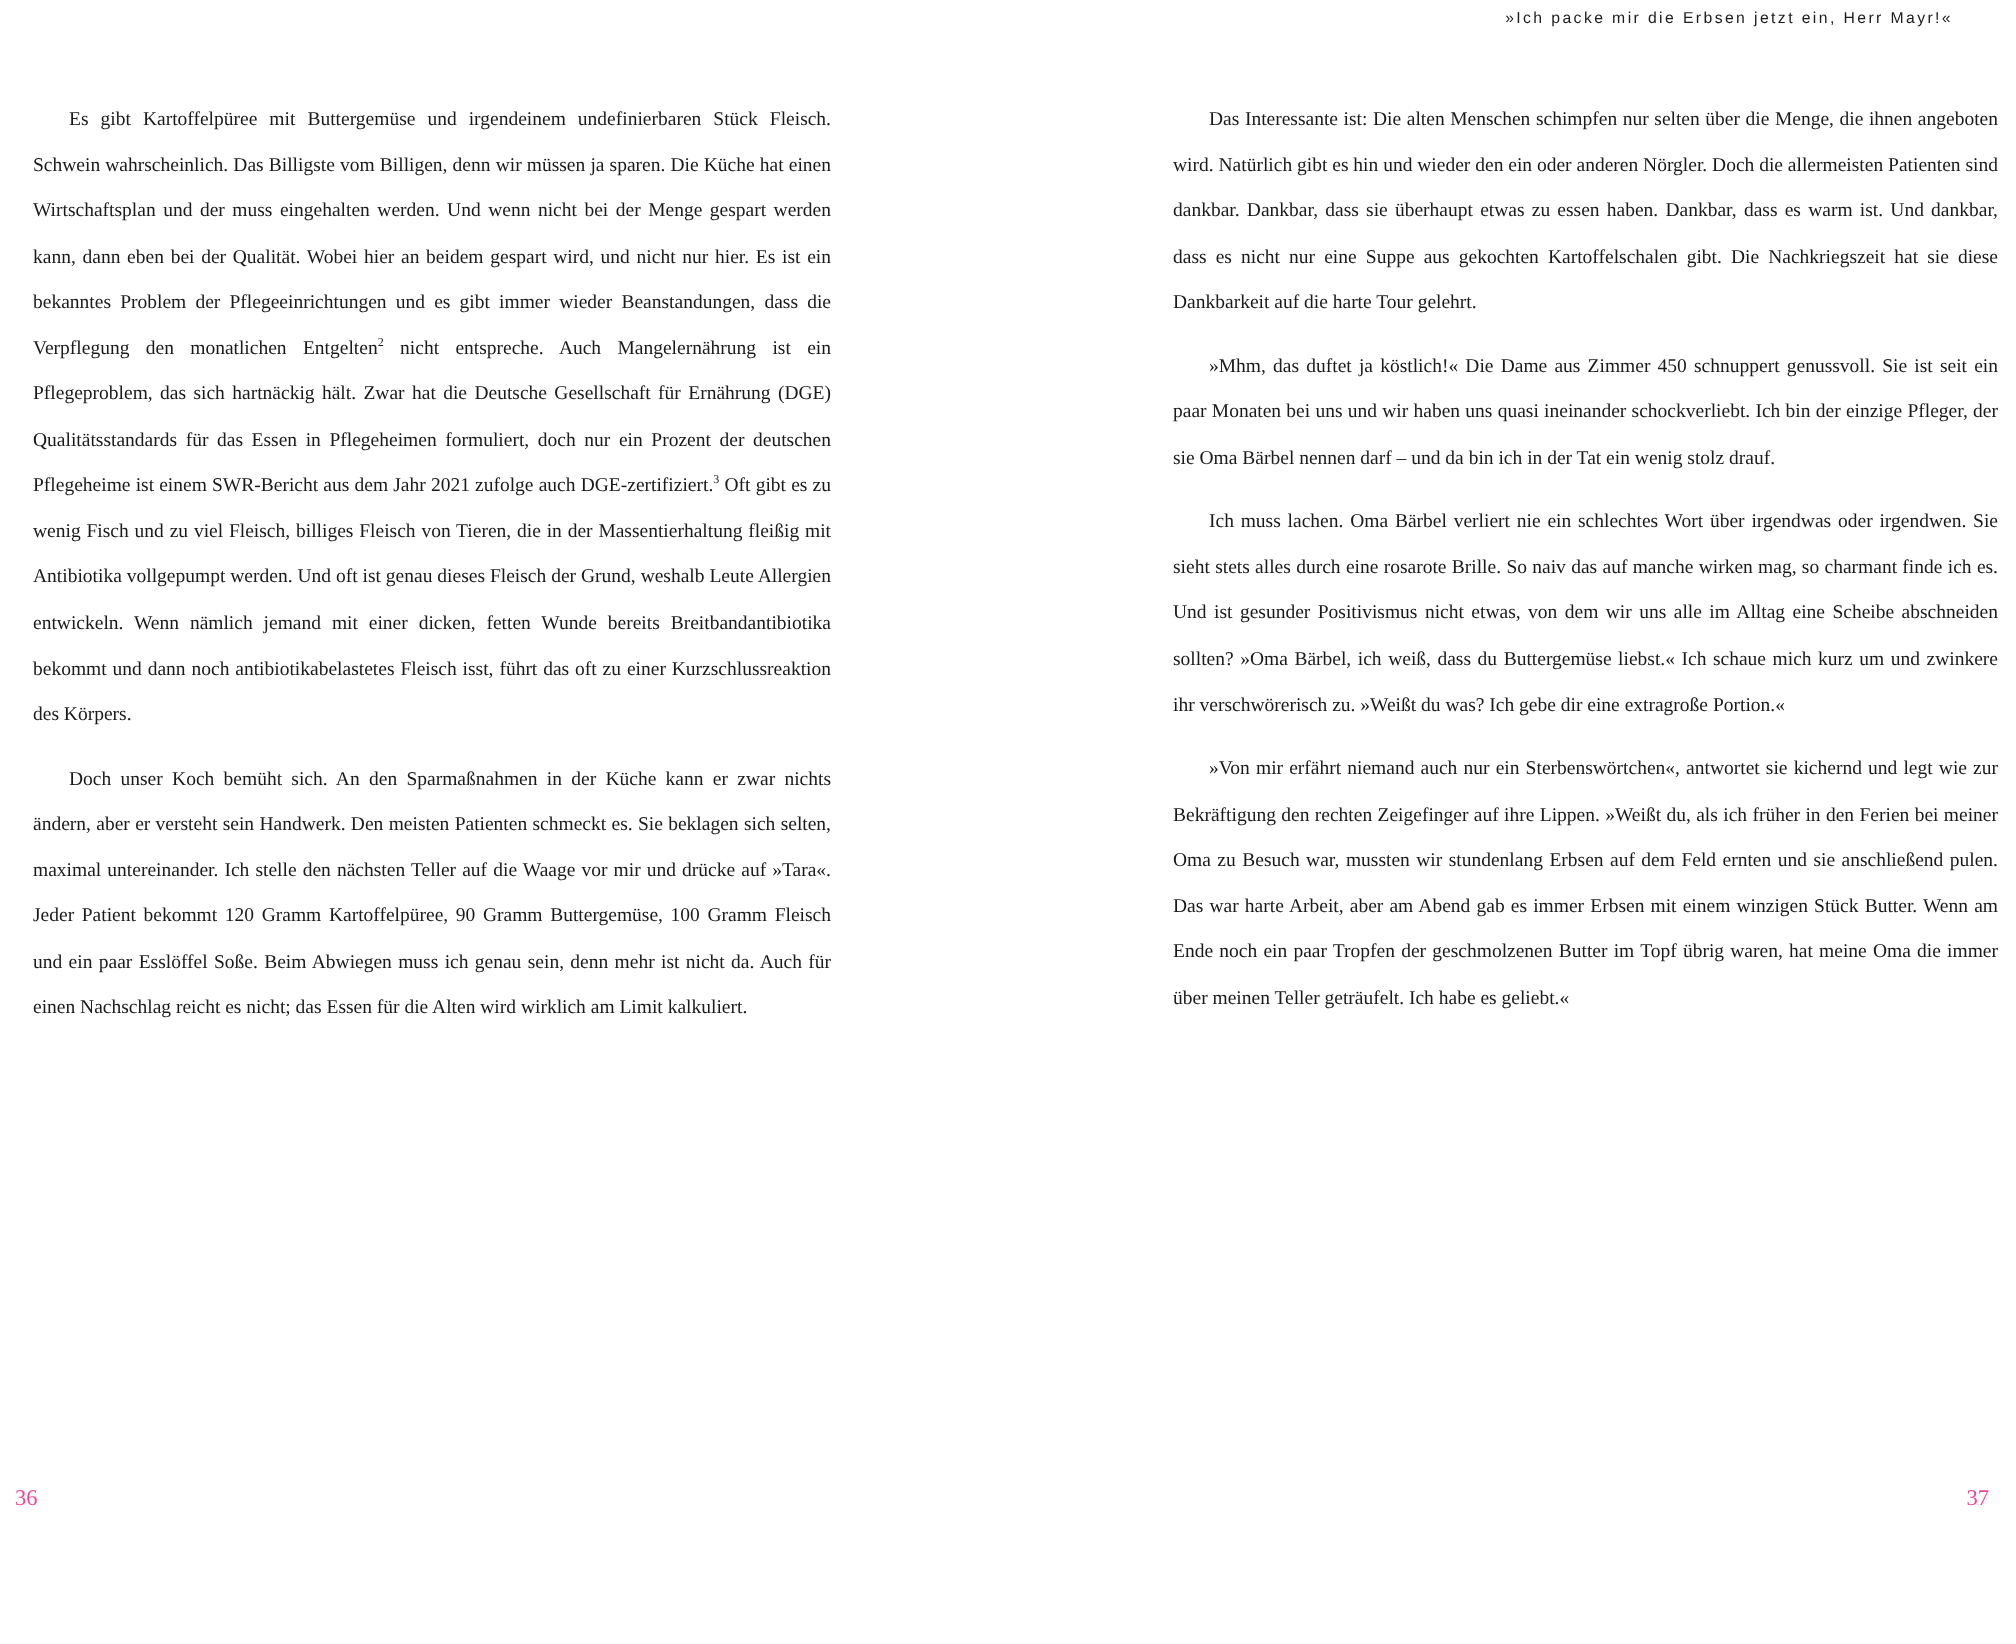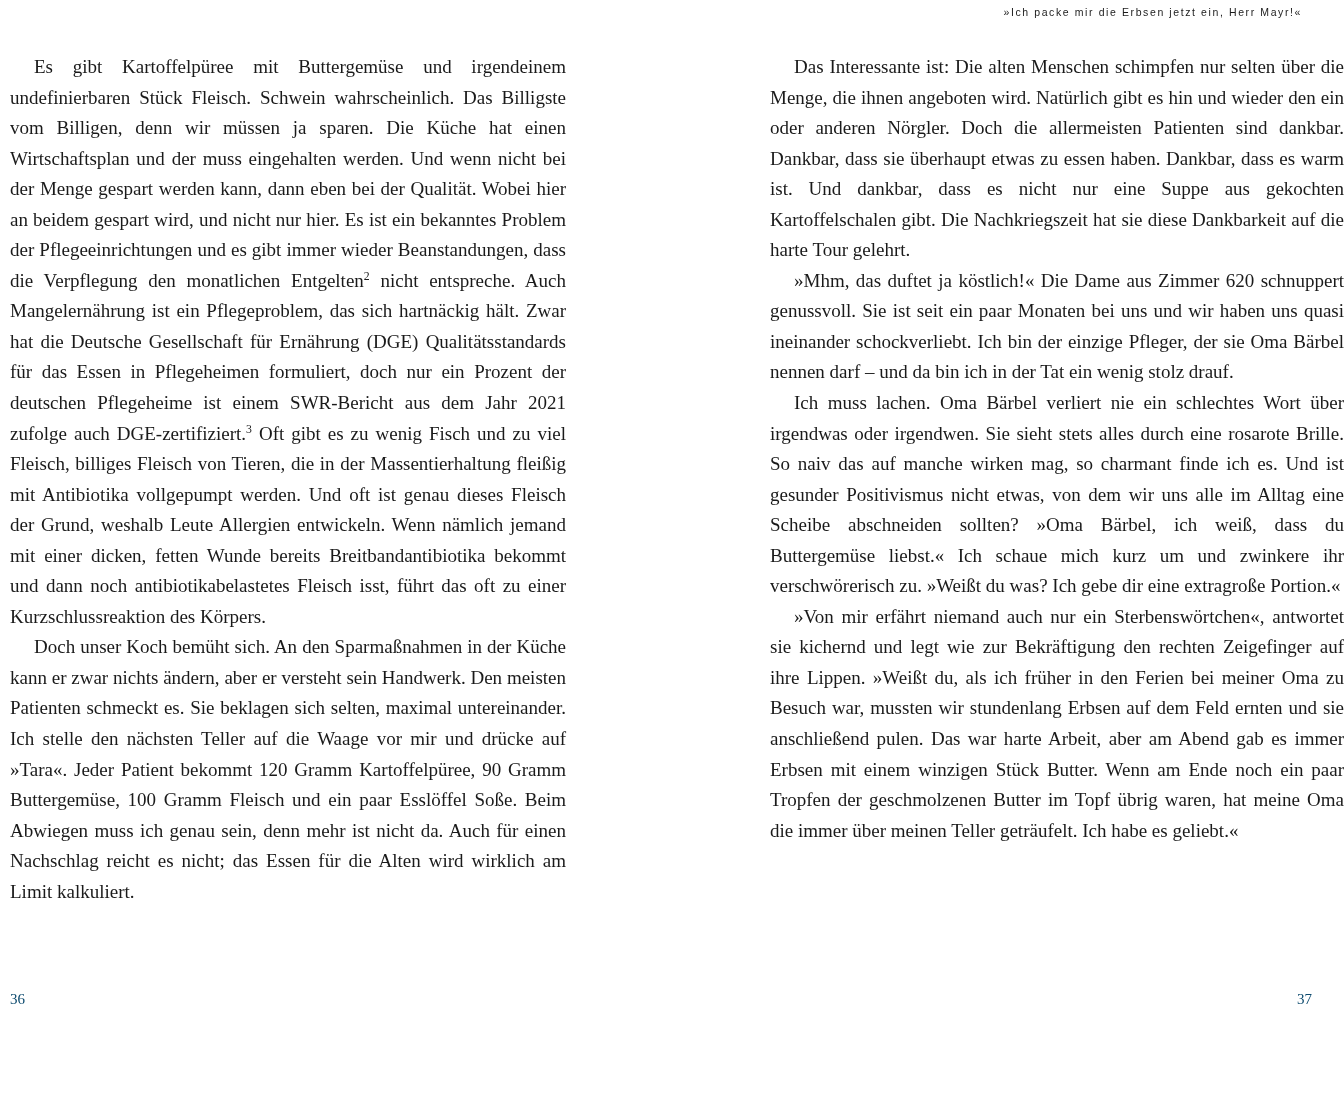--- a/index.html
+++ b/index.html
@@ -55,22 +55,22 @@
     width: 672px;
     padding-left: 10px;
     padding-right: 106px;
   }
   .page-right {
     width: 672px;
     padding-left: 98px;
   }
 
   .textblock p {
-    margin: 0;
-    font-size: 19px;
+    margin: 12px;
+    font-size: 13px;
     line-height: 30.55px;
     text-align: justify;
     text-justify: inter-word;
     hyphens: manual;
     text-indent: 24px;
   }
   .textblock p:first-child {
     text-indent: 24px;
   }
 
@@ -78,24 +78,24 @@
     font-size: 0.62em;
     vertical-align: super;
     line-height: 0;
   }
 
   .folio {
     position: absolute;
     bottom: 24px;
     font-family: "Liberation Serif", serif;
     font-size: 15px;
-    color: #0c4a6e;
+    color: #ec4899;
   }
   .folio-left { left: 10px; }
-  .folio-right { right: 32px; }
+  .folio-right { right: 18px; }
 
 </style>
 </head>
 <body>
 
 <div class="spread">
 
   <div class="running-head">»Ich packe mir die Erbsen jetzt ein, Herr Mayr!«</div>
 
   <div class="columns">
@@ -104,21 +104,21 @@
       <div class="textblock">
         <p><span>Es gibt Kartoffelpüree mit Buttergemüse und irgendeinem undefinierbaren Stück Fleisch. Schwein wahrscheinlich. Das Billigste vom Billigen, denn wir müssen ja sparen. Die Küche hat einen Wirtschaftsplan und der muss eingehalten werden. Und wenn nicht bei der Menge gespart werden kann, dann eben bei der Qualität. Wobei hier an beidem gespart wird, und nicht nur hier. Es ist ein bekanntes Problem der Pflegeeinrichtungen und es gibt immer wieder Beanstandungen, dass die Verpflegung den monatlichen Entgelten</span><sup>2</sup><span> nicht entspreche. Auch Mangelernährung ist ein Pflegeproblem, das sich hartnäckig hält. Zwar hat die Deutsche Gesellschaft für Ernährung (DGE) Qualitätsstandards für das Essen in Pflegeheimen formuliert, doch nur ein Prozent der deutschen Pflegeheime ist einem SWR-Bericht aus dem Jahr 2021 zufolge auch DGE-zertifiziert.</span><sup>3</sup><span> Oft gibt es zu wenig Fisch und zu viel Fleisch, billiges Fleisch von Tieren, die in der Massentierhaltung fleißig mit Antibiotika vollgepumpt werden. Und oft ist genau dieses Fleisch der Grund, weshalb Leute Allergien entwickeln. Wenn nämlich jemand mit einer dicken, fetten Wunde bereits Breitbandantibiotika bekommt und dann noch antibiotikabelastetes Fleisch isst, führt das oft zu einer Kurzschlussreaktion des Körpers.</span></p>
         <p>Doch unser Koch bemüht sich. An den Sparmaßnahmen in der Küche kann er zwar nichts ändern, aber er versteht sein Handwerk. Den meisten Patienten schmeckt es. Sie beklagen sich selten, maximal untereinander. Ich stelle den nächsten Teller auf die Waage vor mir und drücke auf »Tara«. Jeder Patient bekommt 120 Gramm Kartoffelpüree, 90 Gramm Buttergemüse, 100 Gramm Fleisch und ein paar Esslöffel Soße. Beim Abwiegen muss ich genau sein, denn mehr ist nicht da. Auch für einen Nachschlag reicht es nicht; das Essen für die Alten wird wirklich am Limit kalkuliert.</p>
       </div>
       <div class="folio folio-left">36</div>
     </div>
 
     <div class="page page-right">
       <div class="textblock">
         <p>Das Interessante ist: Die alten Menschen schimpfen nur selten über die Menge, die ihnen angeboten wird. Natürlich gibt es hin und wieder den ein oder anderen Nörgler. Doch die allermeisten Patienten sind dankbar. Dankbar, dass sie überhaupt etwas zu essen haben. Dankbar, dass es warm ist. Und dankbar, dass es nicht nur eine Suppe aus gekochten Kartoffelschalen gibt. Die Nachkriegszeit hat sie diese Dankbarkeit auf die harte Tour gelehrt.</p>
-        <p>»Mhm, das duftet ja köstlich!« Die Dame aus Zimmer 620 schnuppert genussvoll. Sie ist seit ein paar Monaten bei uns und wir haben uns quasi ineinander schockverliebt. Ich bin der einzige Pfleger, der sie Oma Bärbel nennen darf – und da bin ich in der Tat ein wenig stolz drauf.</p>
+        <p>»Mhm, das duftet ja köstlich!« Die Dame aus Zimmer 450 schnuppert genussvoll. Sie ist seit ein paar Monaten bei uns und wir haben uns quasi ineinander schockverliebt. Ich bin der einzige Pfleger, der sie Oma Bärbel nennen darf – und da bin ich in der Tat ein wenig stolz drauf.</p>
         <p>Ich muss lachen. Oma Bärbel verliert nie ein schlechtes Wort über irgendwas oder irgendwen. Sie sieht stets alles durch eine rosarote Brille. So naiv das auf manche wirken mag, so charmant finde ich es. Und ist gesunder Positivismus nicht etwas, von dem wir uns alle im Alltag eine Scheibe abschneiden sollten? »Oma Bärbel, ich weiß, dass du Buttergemüse liebst.« Ich schaue mich kurz um und zwinkere ihr verschwörerisch zu. »Weißt du was? Ich gebe dir eine extragroße Portion.«</p>
         <p>»Von mir erfährt niemand auch nur ein Sterbenswörtchen«, antwortet sie kichernd und legt wie zur Bekräftigung den rechten Zeigefinger auf ihre Lippen. »Weißt du, als ich früher in den Ferien bei meiner Oma zu Besuch war, mussten wir stundenlang Erbsen auf dem Feld ernten und sie anschließend pulen. Das war harte Arbeit, aber am Abend gab es immer Erbsen mit einem winzigen Stück Butter. Wenn am Ende noch ein paar Tropfen der geschmolzenen Butter im Topf übrig waren, hat meine Oma die immer über meinen Teller geträufelt. Ich habe es geliebt.«</p>
       </div>
       <div class="folio folio-right">37</div>
     </div>
 
   </div>
 </div>
 
 </body></html>

